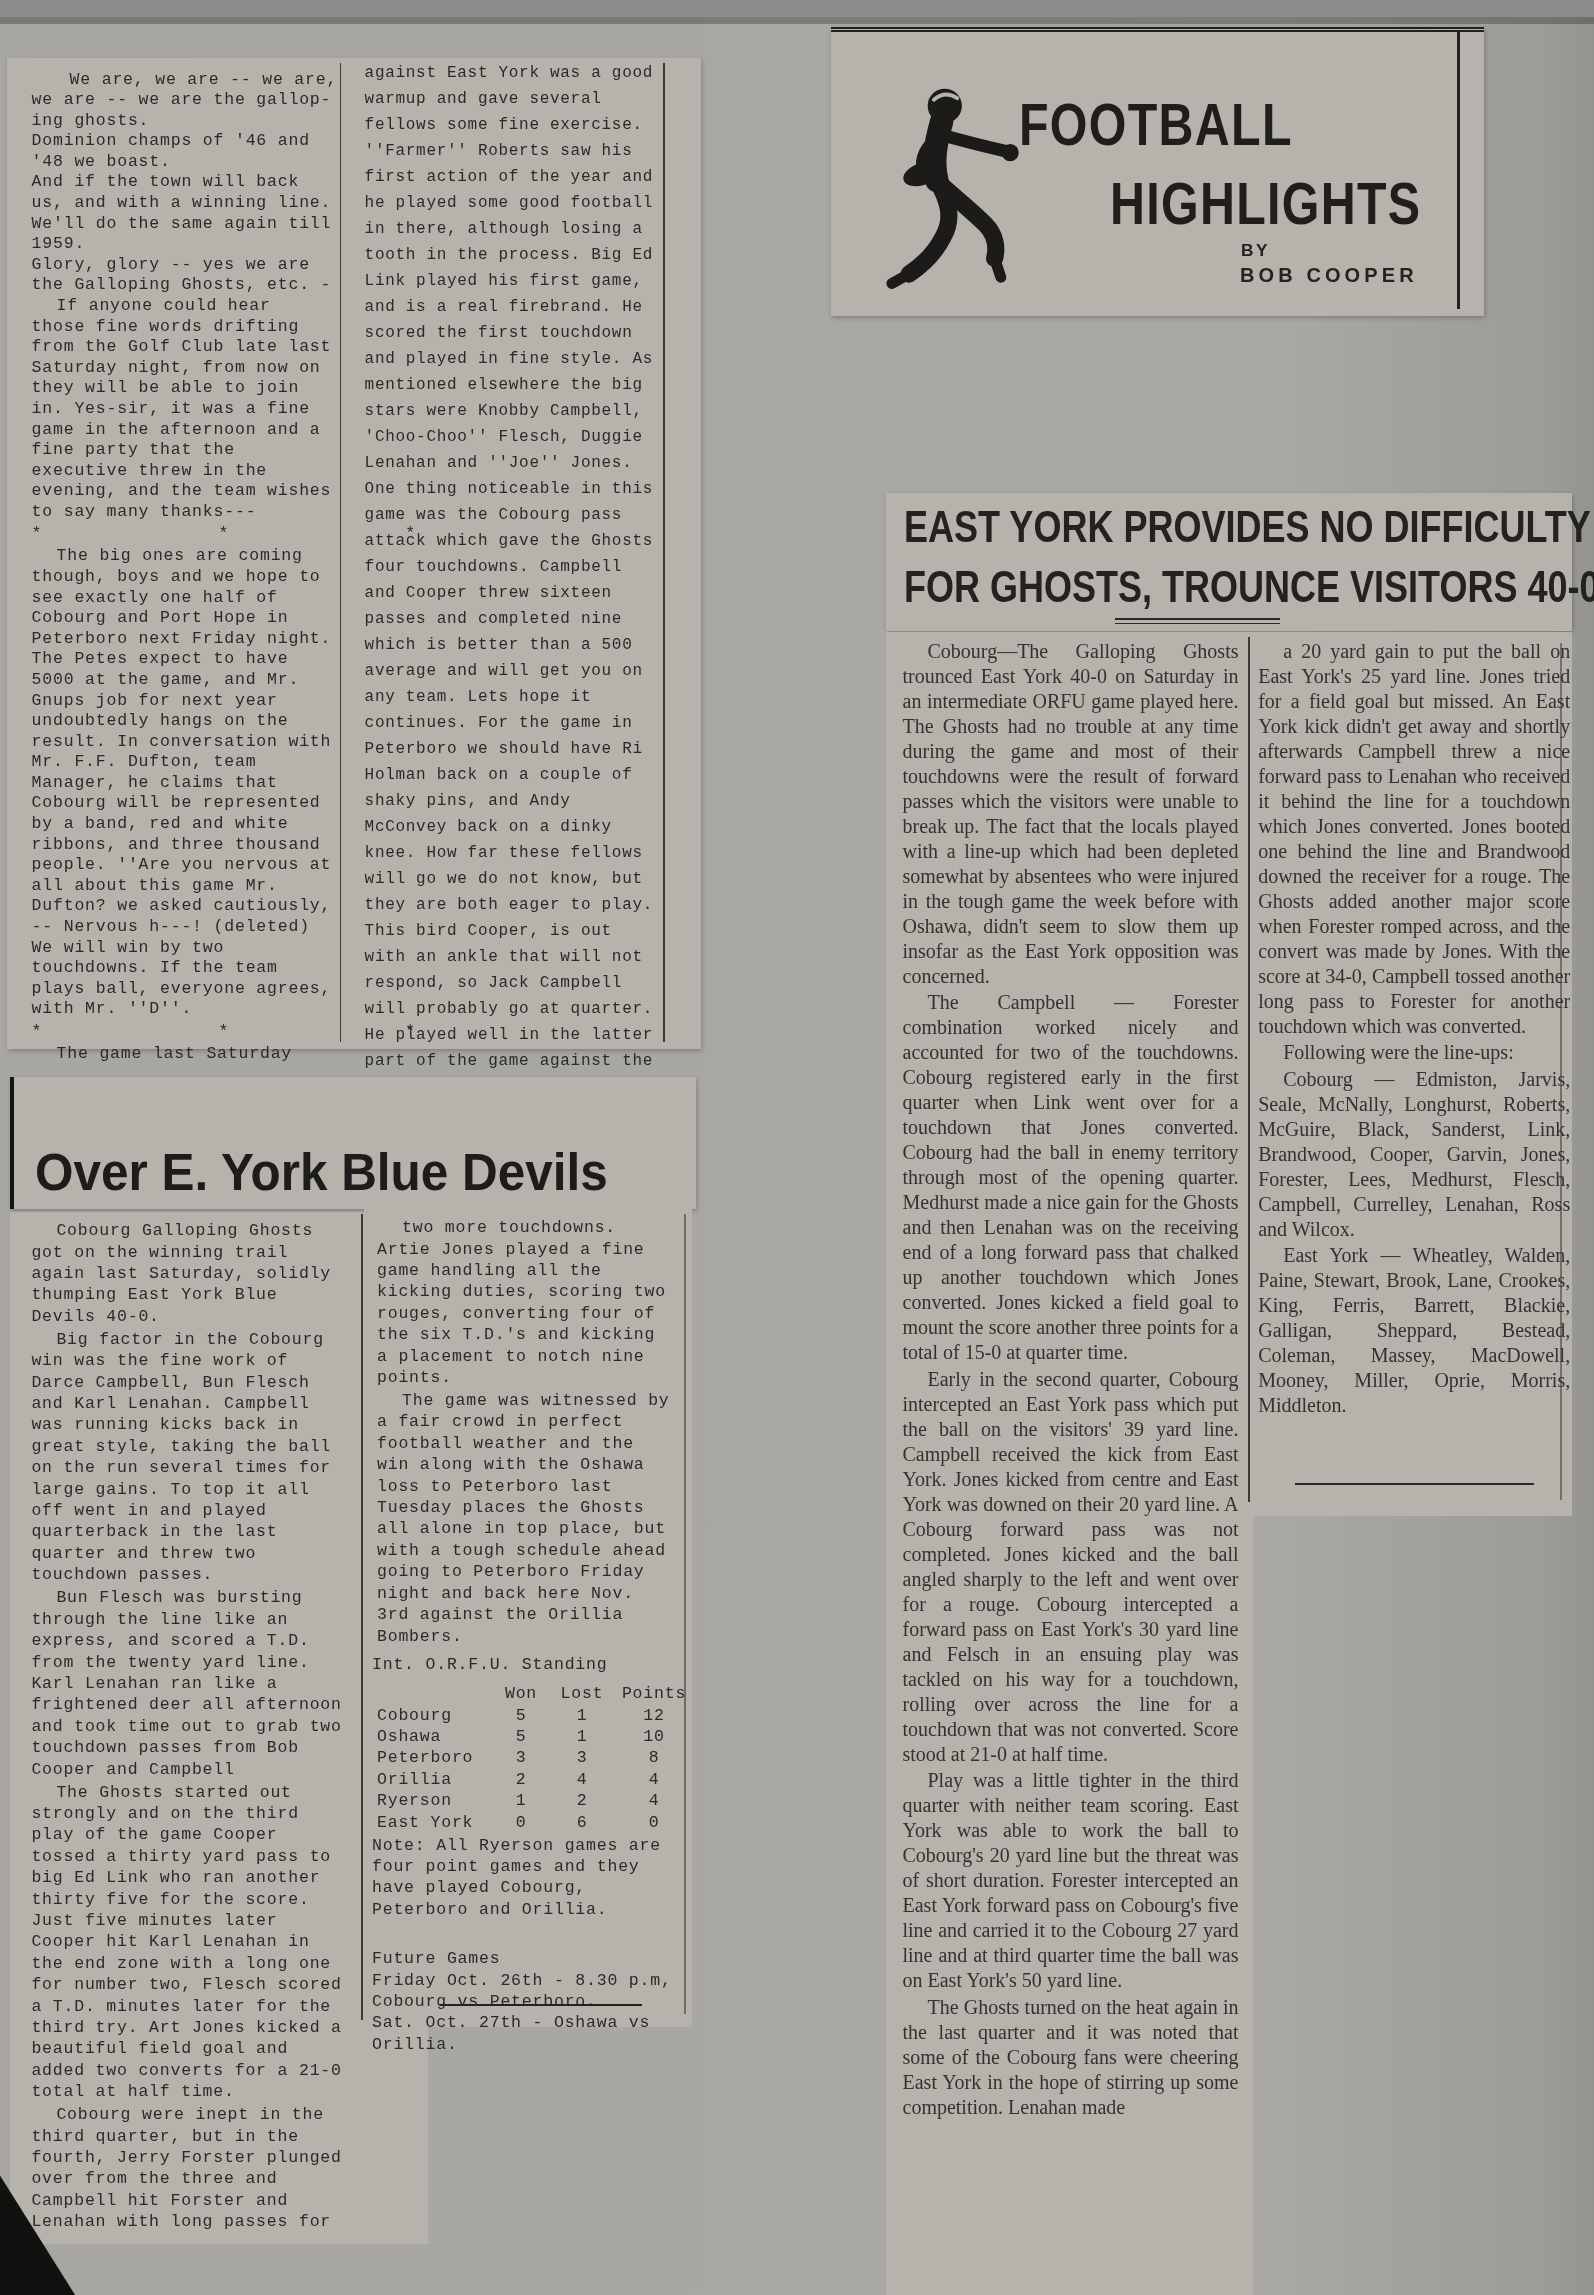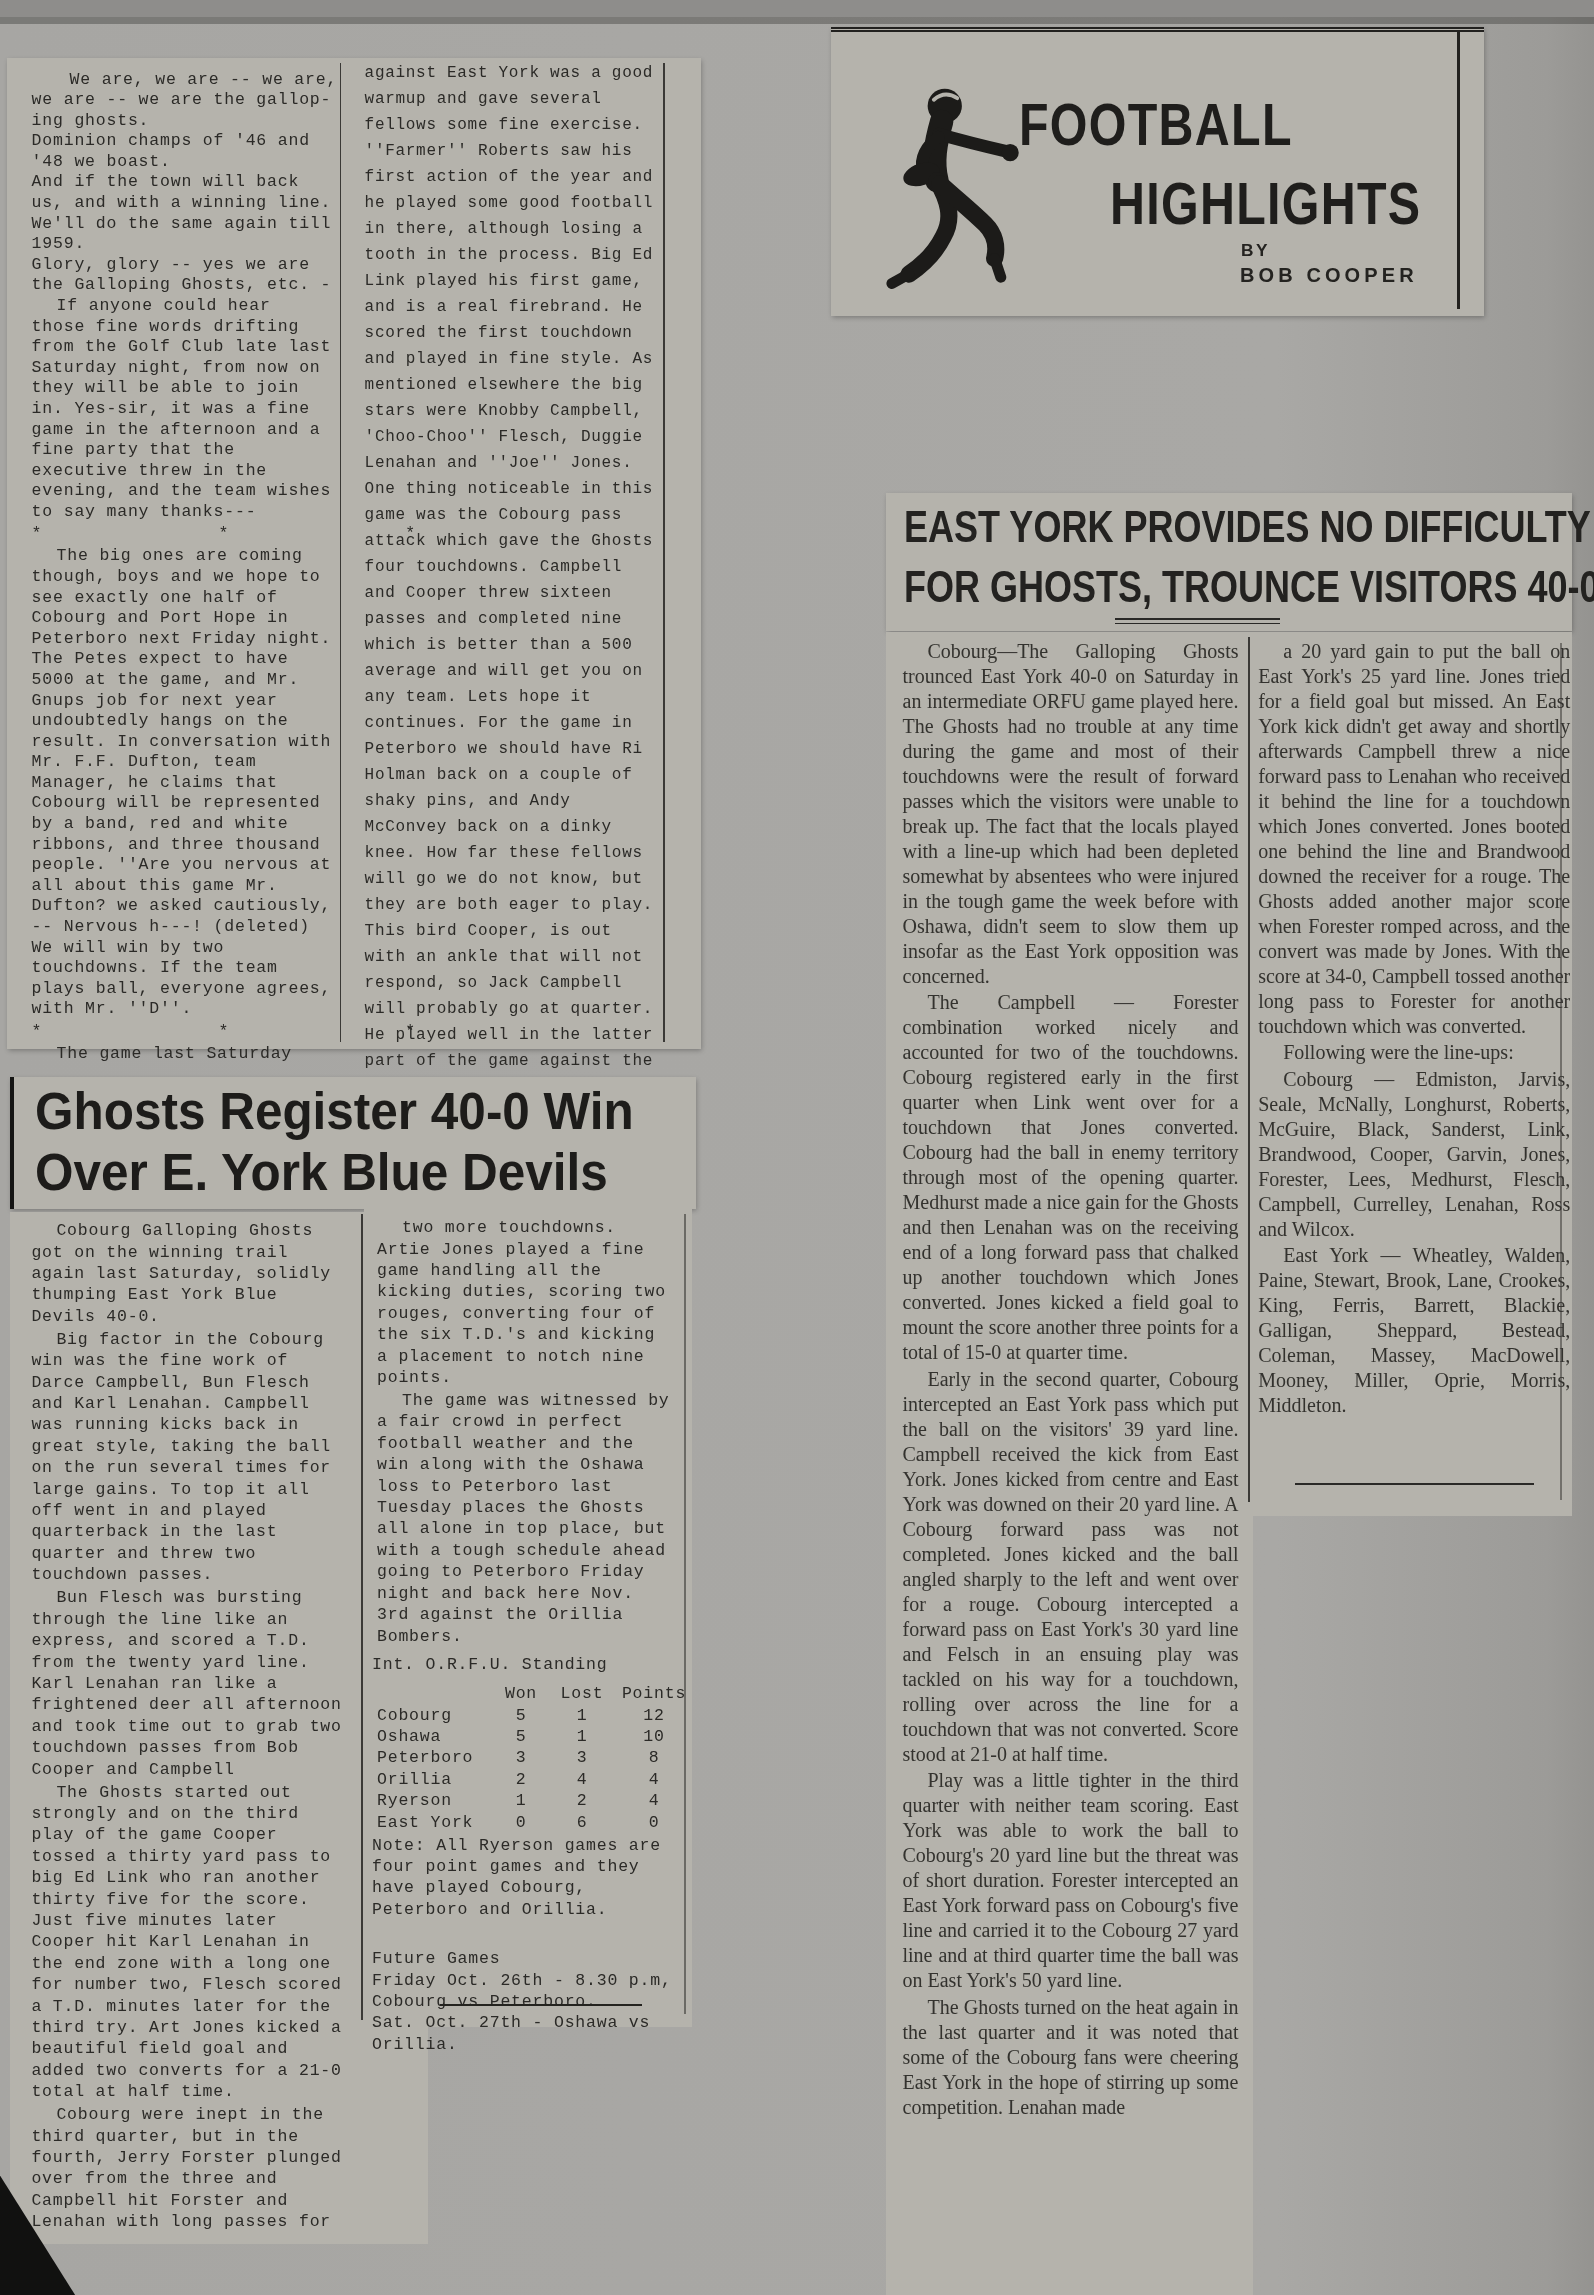--- a/index.html
+++ b/index.html
@@ -140,23 +140,20 @@
       <p class="para">Cobourg — Edmiston, Jarvis, Seale, McNally, Longhurst, Roberts, McGuire, Black, Sanderst, Link, Brandwood, Cooper, Garvin, Jones, Forester, Lees, Medhurst, Flesch, Campbell, Currelley, Lenahan, Ross and Wilcox.</p>
       <p class="para">East York — Wheatley, Walden, Paine, Stewart, Brook, Lane, Crookes, King, Ferris, Barrett, Blackie, Galligan, Sheppard, Bestead, Coleman, Massey, MacDowell, Mooney, Miller, Oprie, Morris, Middleton.</p>
     </div>
     <div id="ey-end-rule"></div>
   </div>
   <div class="vrule" style="left:1248px;top:620px;height:865px;"></div>
   <div class="vrule" style="left:1560px;top:626px;height:857px;opacity:.55;"></div>
 
   <div class="clip" style="left:10px;top:1060px;width:686px;height:132px;">
     <div id="gr-left-edge"></div>
-    <div class="gr-head" style="top:5px;">
-      <span class="squeeze" style="transform:scaleX(.97);">Ghosts Register 40-0 Win</span>
-    </div>
     <div class="gr-head" style="top:66px;">
       <span class="squeeze" style="transform:scaleX(.97);">Over E. York Blue Devils</span>
     </div>
   </div>
 
   <div class="clip" style="left:10px;top:1195px;width:418px;height:1032px;box-shadow:none;">
     <div id="gr-col1-text" class="mono">
       <p class="para">Cobourg Galloping Ghosts got on the winning trail again last Saturday, solidly thumping East York Blue Devils 40-0.</p>
       <p class="para">Big factor in the Cobourg win was the fine work of Darce Campbell, Bun Flesch and Karl Lenahan. Campbell was running kicks back in great style, taking the ball on the run several times for large gains. To top it all off went in and played quarterback in the last quarter and threw two touchdown passes.</p>
       <p class="para">Bun Flesch was bursting through the line like an express, and scored a T.D. from the twenty yard line. Karl Lenahan ran like a frightened deer all afternoon and took time out to grab two touchdown passes from Bob Cooper and Campbell</p>

